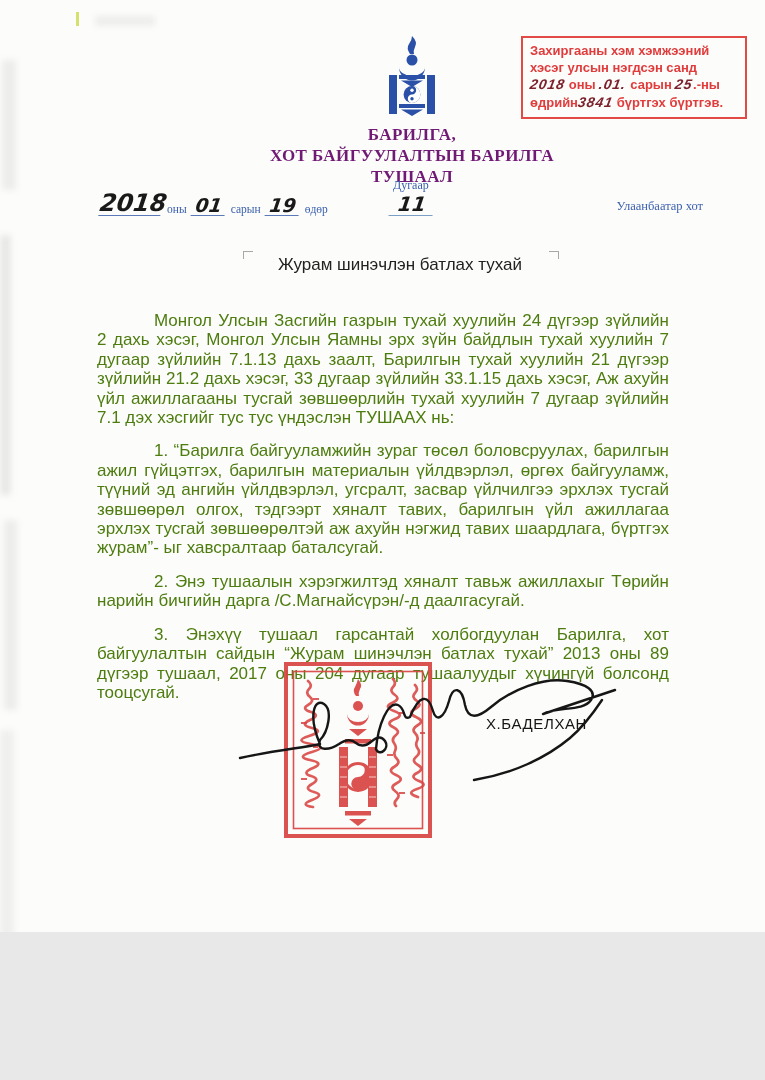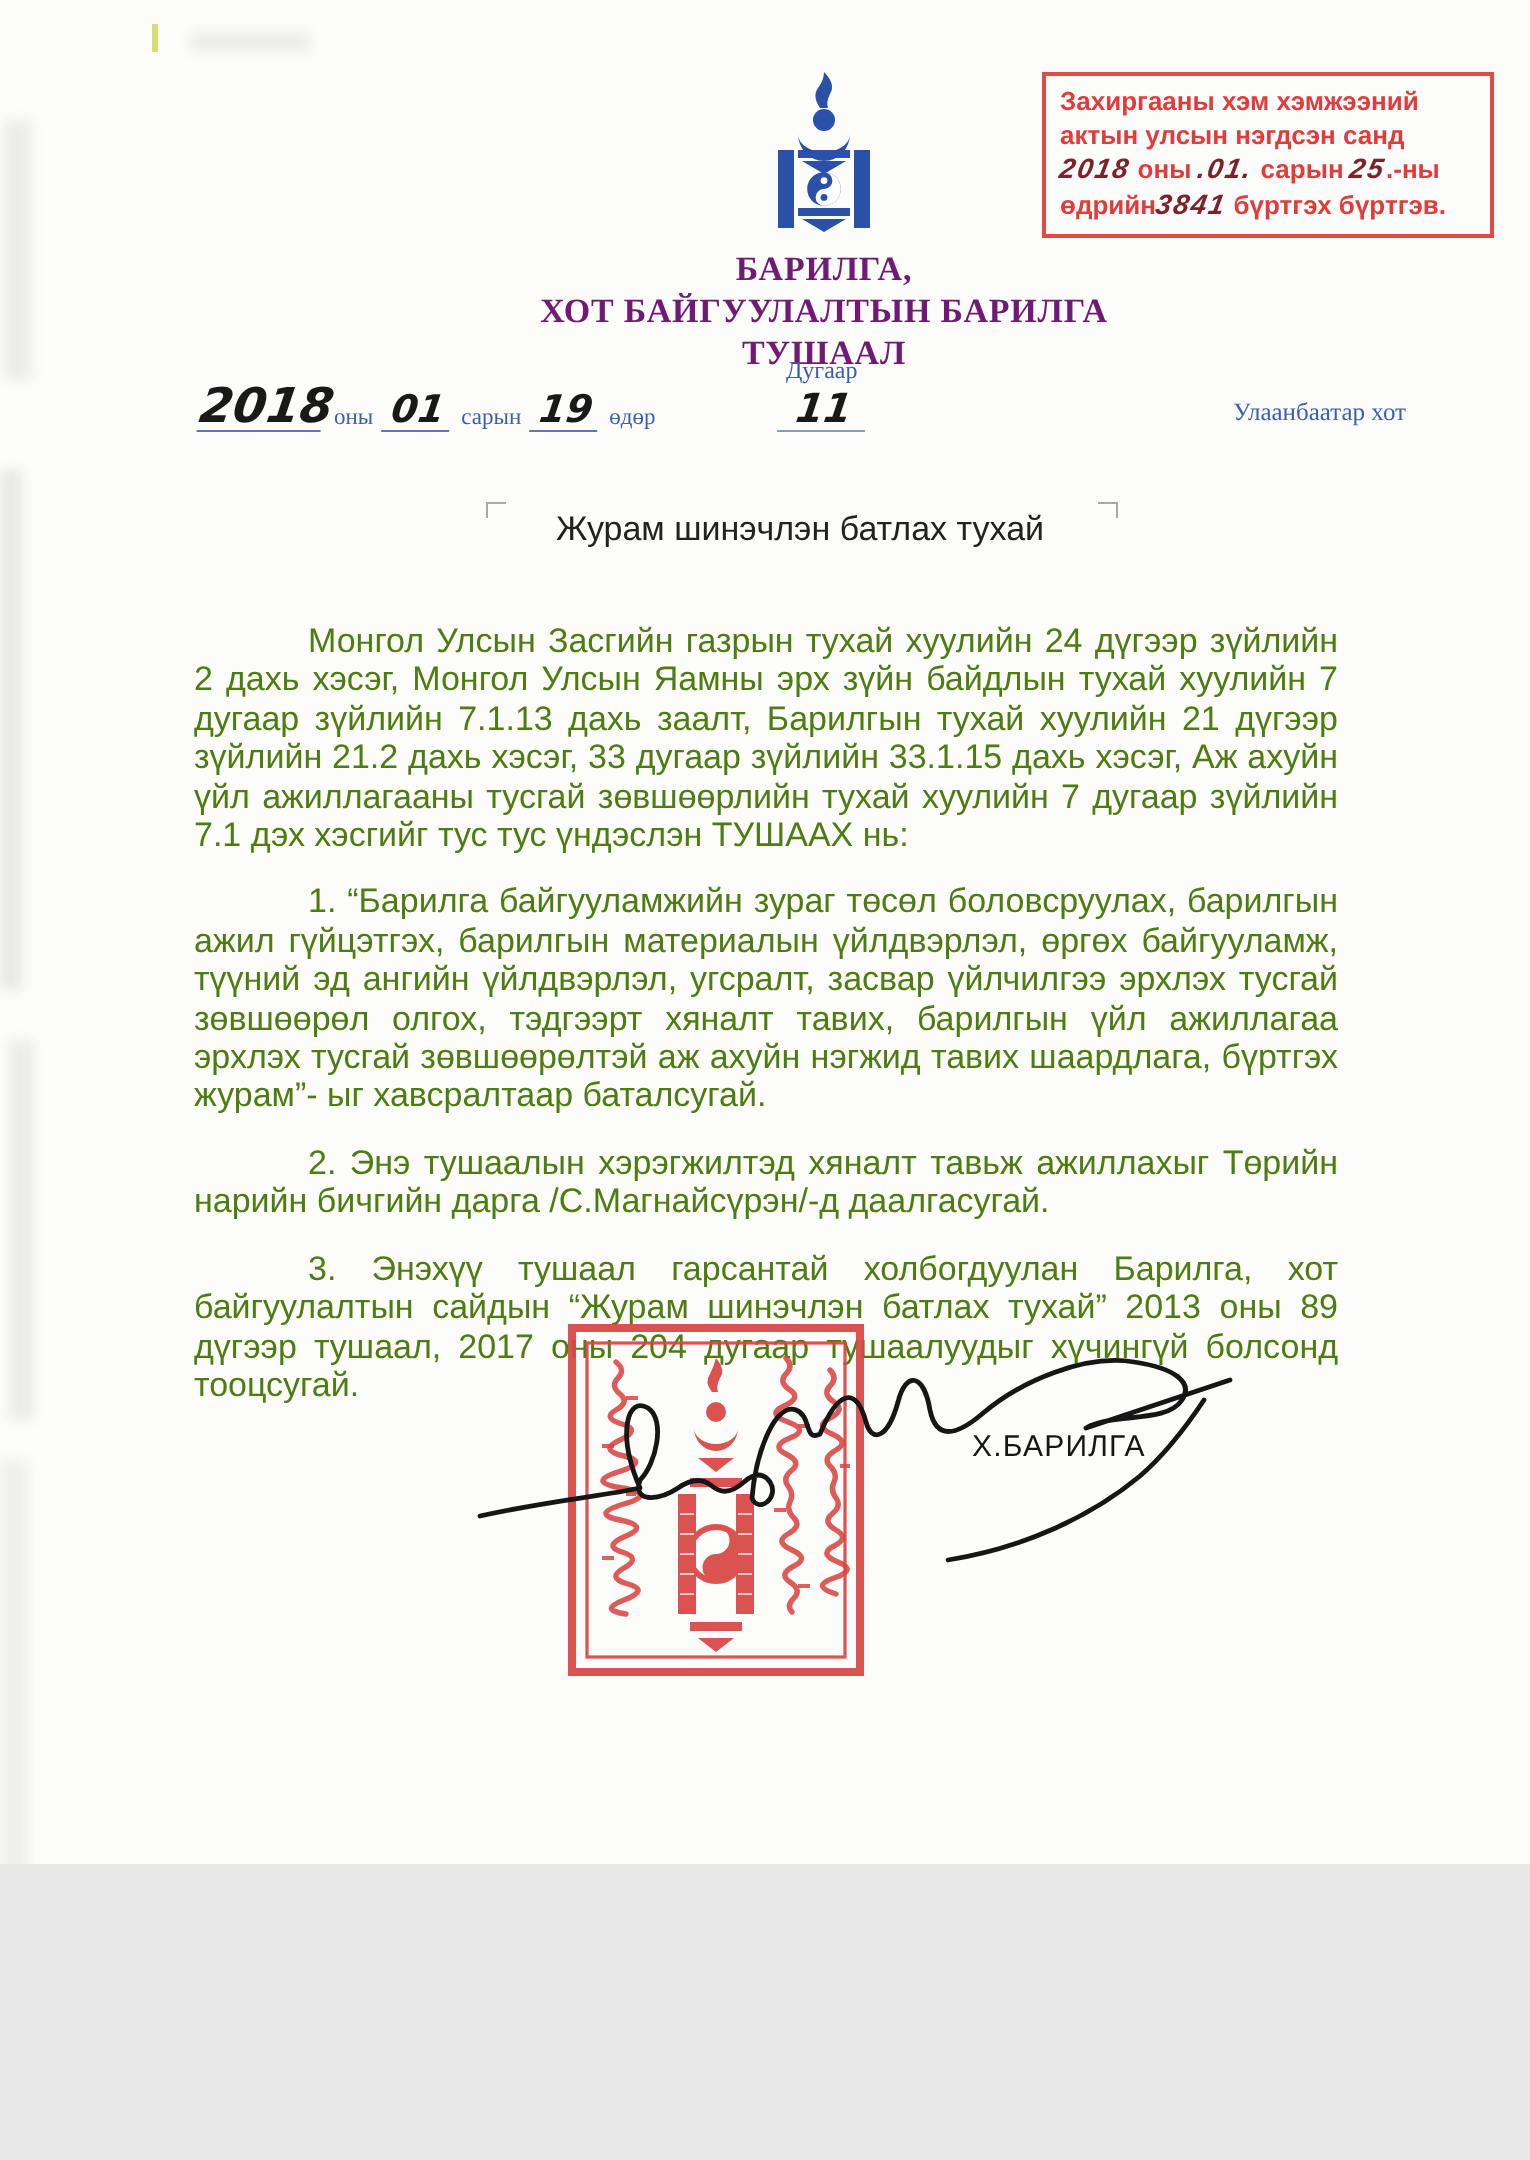--- a/index.html
+++ b/index.html
@@ -84,21 +84,21 @@
         <circle cx="40" cy="56.3" r="1.7" fill="#fff"></circle>
         <circle cx="40" cy="64.7" r="1.7" fill="#2b50a8"></circle>
         <rect x="27" y="70" width="26" height="4"></rect>
         <path d="M29 75.5 h22 l-11 6.5z"></path>
       </g>
     </svg>
   </div>
 
   <div class="reg-stamp">
     <div>Захиргааны хэм хэмжээний</div>
-    <div>актын улсын нэгдсэн санд</div>
+    <div>хэсэг улсын нэгдсэн санд</div>
     <div>
       <span class="hw">2018</span>
       <span>оны</span>
       <span class="hw">.01.</span>
       <span>сарын</span>
       <span class="hw">25</span><span>.-ны</span>
     </div>
     <div>
       <span>өдрийн</span><span class="hw">3841</span>
       <span>бүртгэх бүртгэв.</span>
@@ -190,17 +190,17 @@
                  c 2 -24, 12 -48, 22 -44 c 8 3, 4 16, 12 12
                  c 9 -22, 18 -24, 23 -6 c 3 11, 11 8, 16 -10
                  c 4 -16, 13 -14, 16 4 c 3 15, 13 13, 26 2
                  c 20 -17, 52 -30, 76 -26 c 20 3, 30 10, 24 19
                  c -8 12, -34 6, -48 14 l 72 -24"></path>
         <path d="M238 124 C 276 118, 310 102, 334 82 C 348 70, 358 56, 366 44"></path>
       </g>
     </svg>
   </div>
 
-  <div class="signer-name">Х.БАРИЛГА</div>
+  <div class="signer-name">Х.БАДЕЛХАН</div>
 
   <div class="serial">03 00054</div>
 
 </div>
 
 </body></html>

